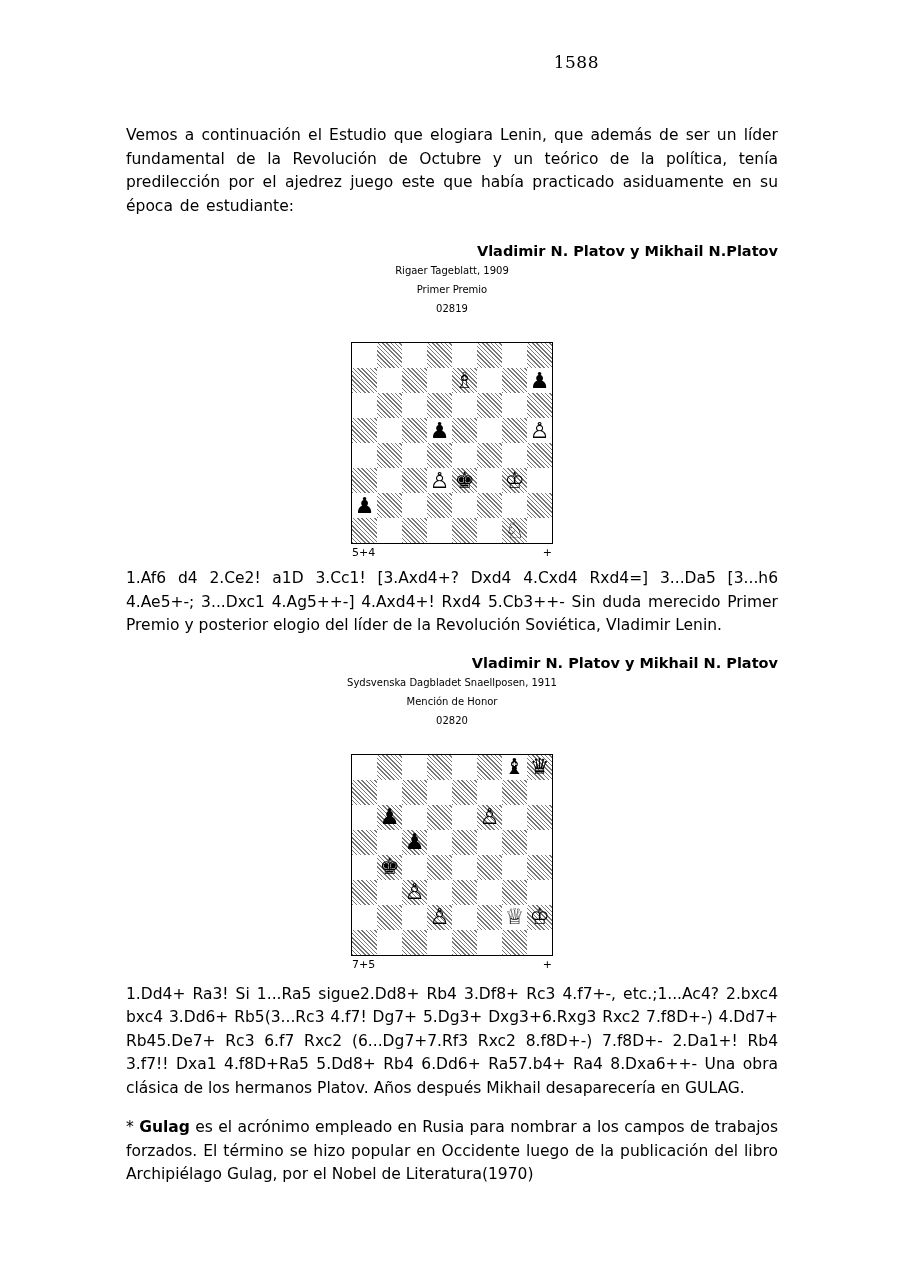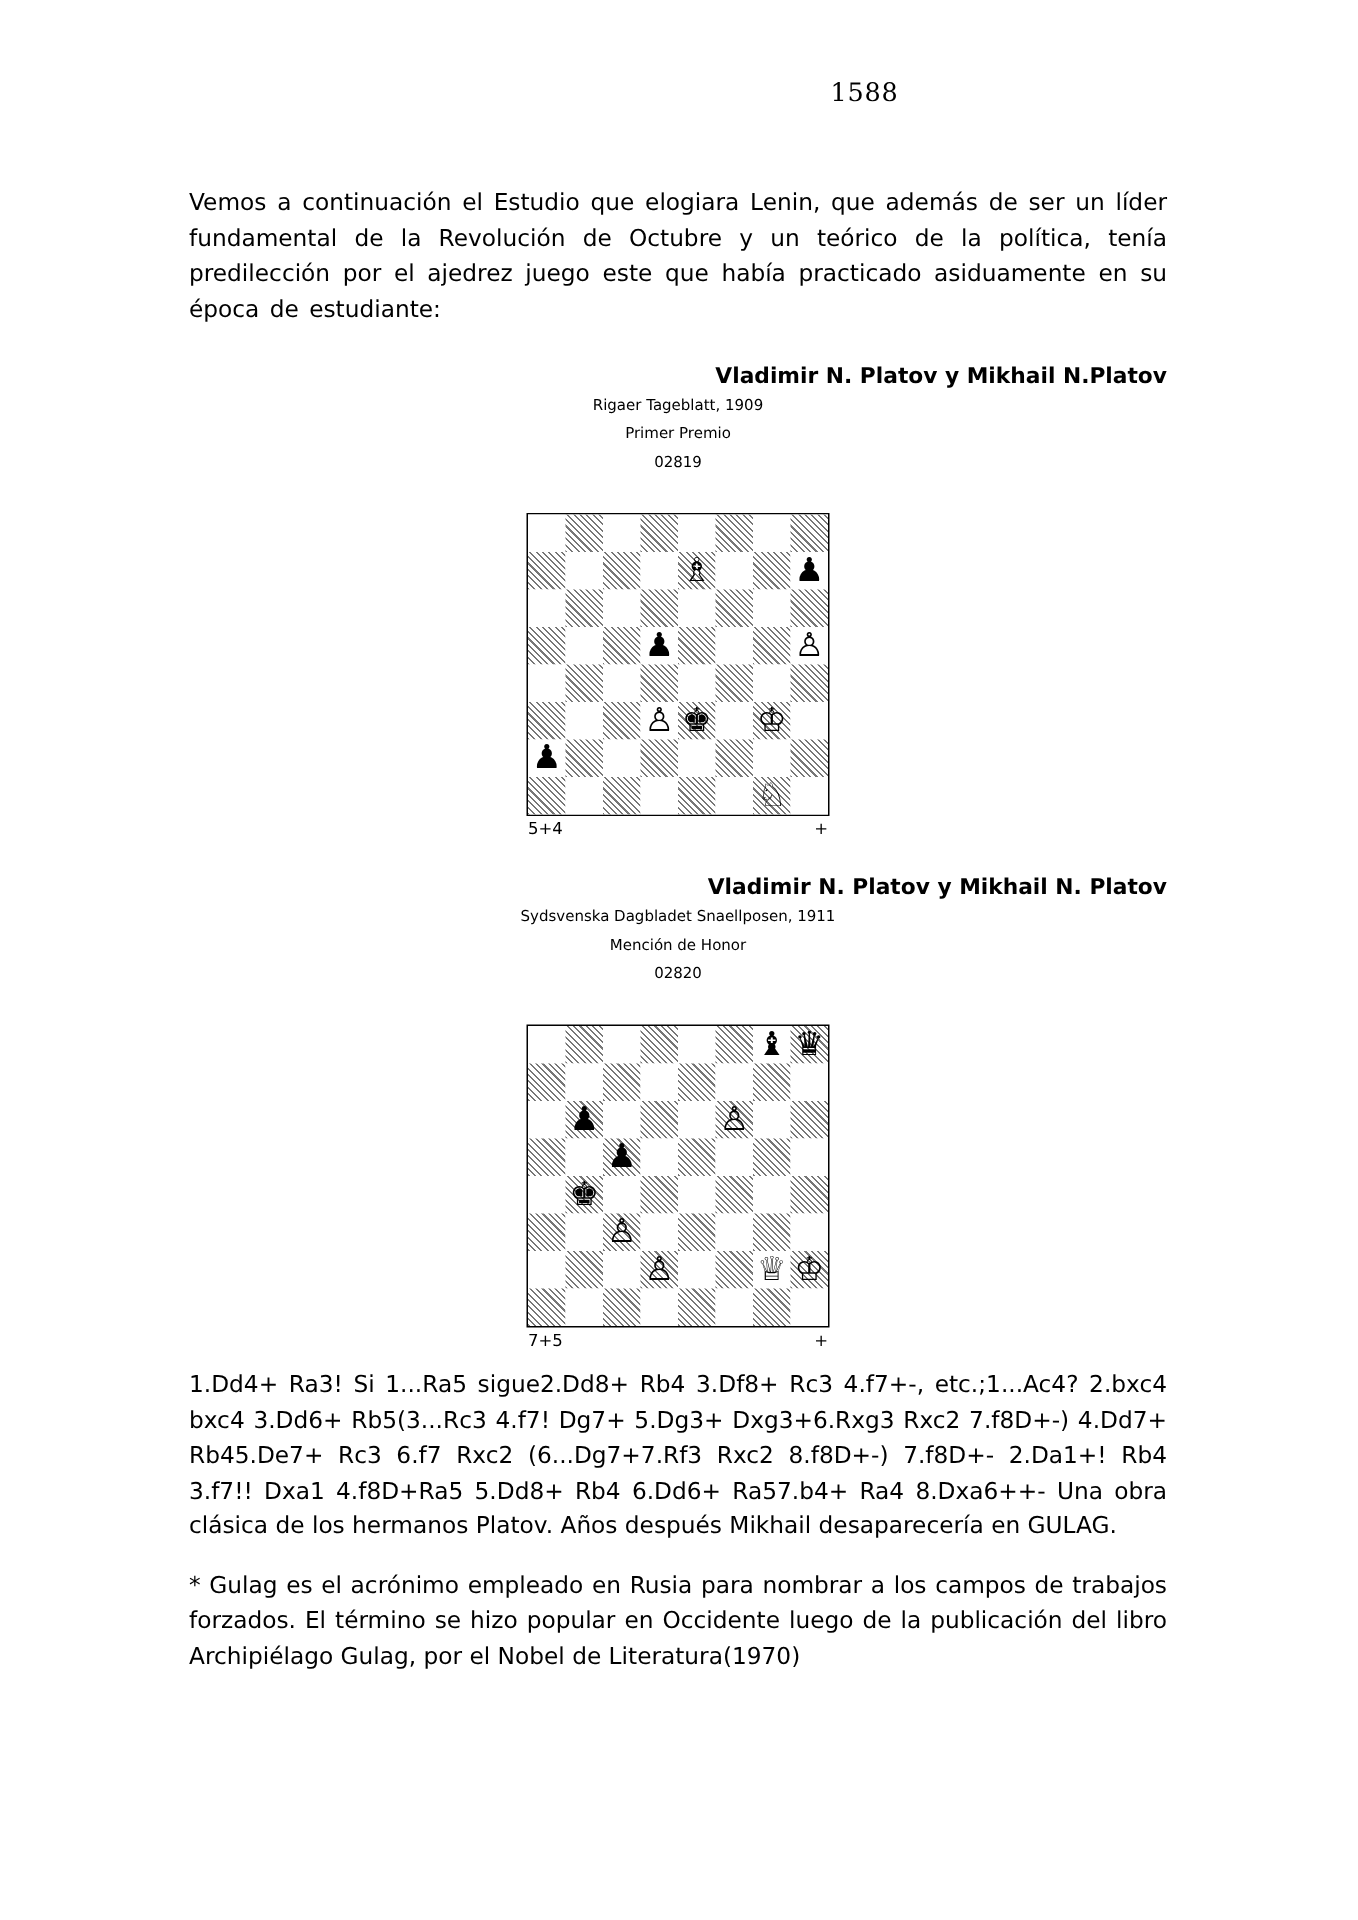--- a/index.html
+++ b/index.html
@@ -110,21 +110,21 @@
     padding: 0 1px;
     box-sizing: border-box;
     gap: 20px;
   }
   .moves {
     font-size: 15.5px;
     line-height: 23.5px;
     text-align: justify;
     margin: 0;
   }
-  b { font-weight: normal; }
+  b { font-weight: bold; }
 </style>
 </head>
 <body>
 
 <div class="page">
 
   <div class="page-number">1588</div>
 
   <div class="content">
 
@@ -227,20 +227,21 @@
           <div class="sq light"></div>
         </div>
       <div class="board-footer">
         <span>5+4</span>
         <span>+</span>
       </div>
     </div>
 
     <div class="spacer-8"></div>
 
+    <p class="moves">1.Af6 d4 2.Ce2! a1D 3.Cc1! [3.Axd4+? Dxd4 4.Cxd4 Rxd4=] 3...Da5 [3...h6 4.Ae5+-; 3...Dxc1 4.Ag5++-] 4.Axd4+! Rxd4 5.Cb3++- Sin duda merecido Primer Premio y posterior elogio del líder de la Revolución Soviética, Vladimir Lenin.</p>
 
     <div class="spacer-16"></div>
 
     <div>
       <div class="block-title">Vladimir N. Platov y Mikhail N. Platov</div>
       <div class="block-sub">Sydsvenska Dagbladet Snaellposen, 1911</div>
       <div class="block-sub">Mención de Honor</div>
       <div class="block-sub">02820</div>
     </div>
 

